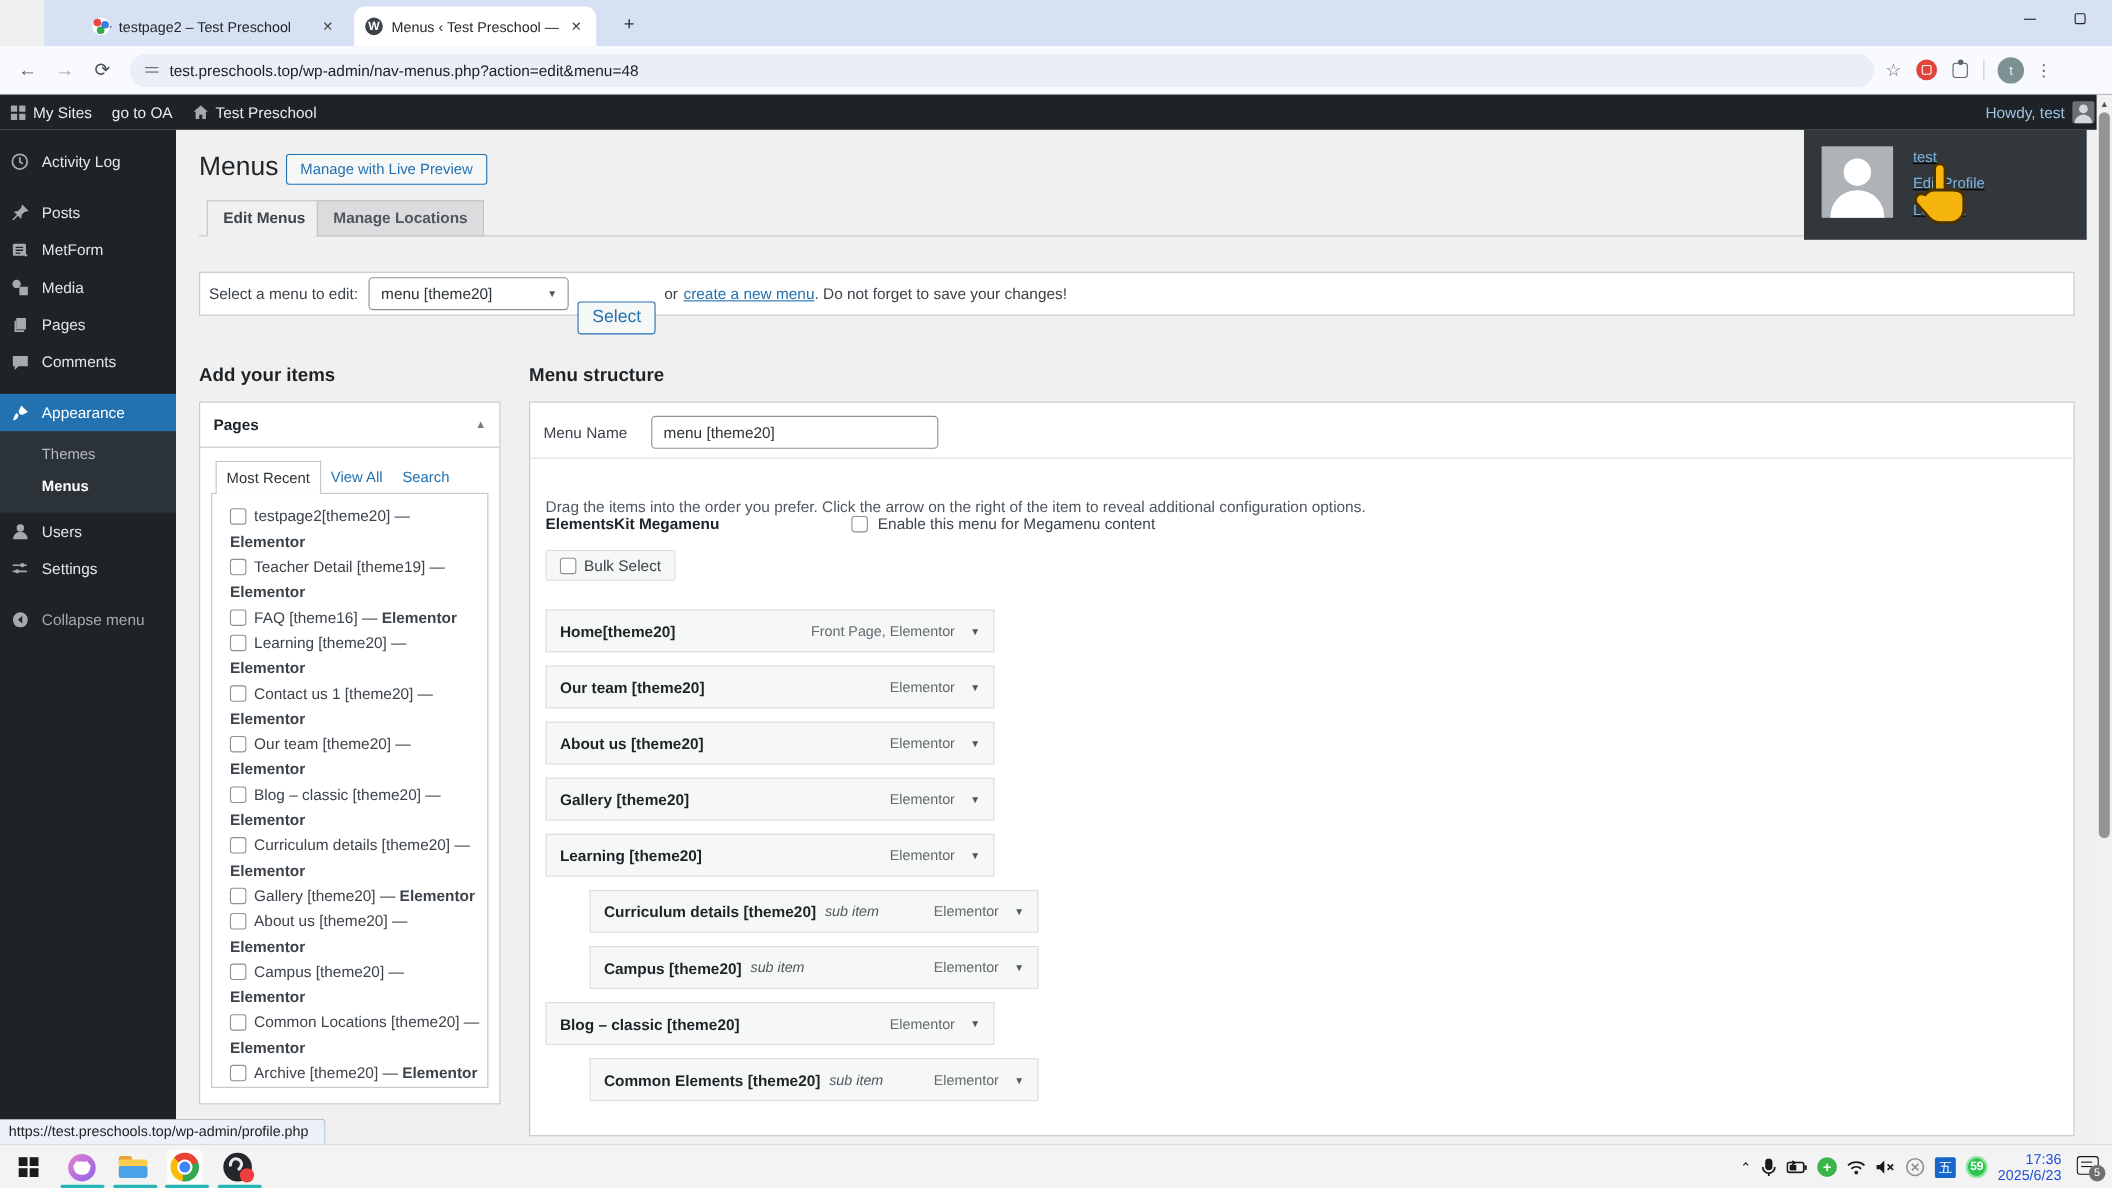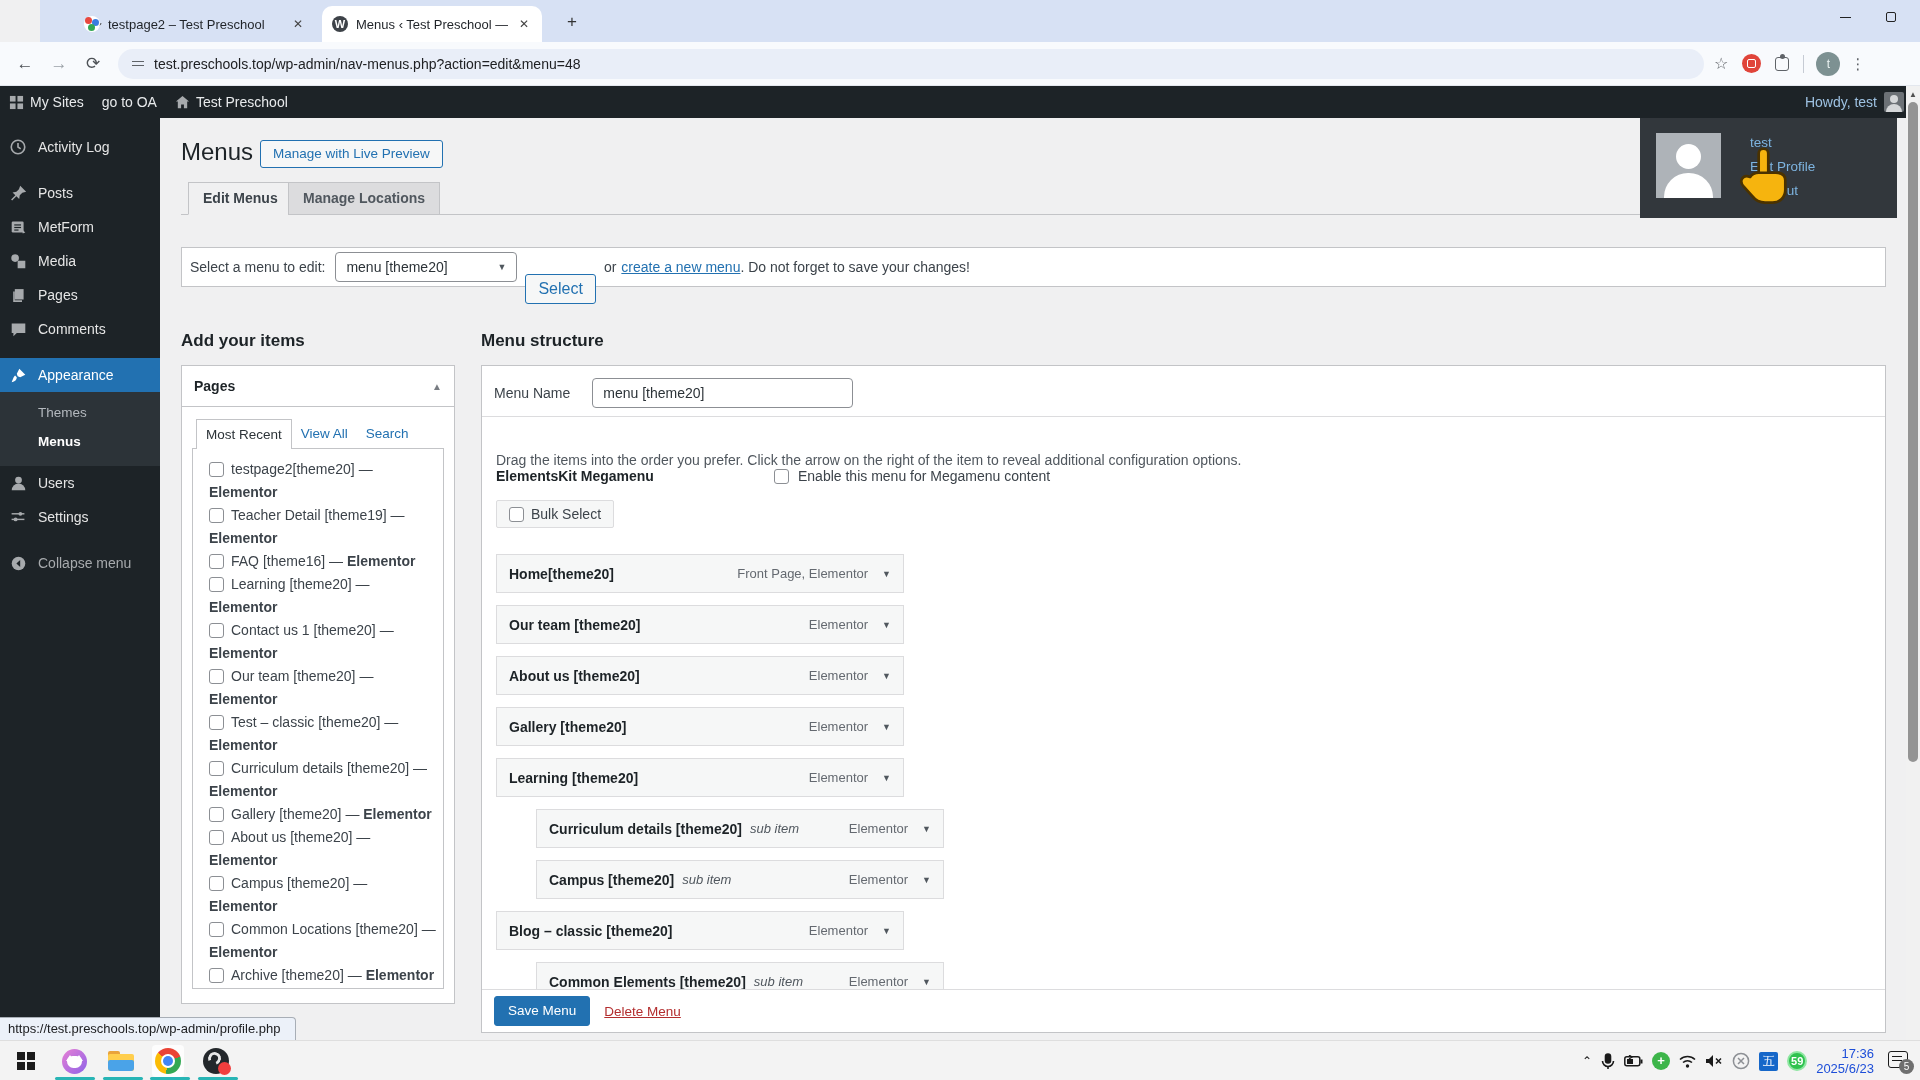--- a/index.html
+++ b/index.html
@@ -117,21 +117,21 @@
   .mbar .arrow { font-size:9px; color:#50575e; margin-left:14px; }
   #structfooter { position:absolute; left:0; right:0; bottom:0; height:43px; background:#fff; border-top:1px solid #dcdcde; display:flex; align-items:center; padding-left:12px; }
   .btn-primary { background:#2271b1; border:1px solid #2271b1; border-radius:3px; color:#fff; font-size:13.5px; height:30px; line-height:28px; padding:0 13px; }
   a.redlink { color:#b32d2e; text-decoration:underline; font-size:13.5px; margin-left:14px; }
 
   
   #usermenu { left:1640px; top:118px; width:257px; height:100px; background:#32373c; z-index:50; }
   #usermenu .bigavatar { position:absolute; left:16px; top:15px; width:65px; height:65px; background:#aeb3b8; overflow:hidden; }
   #usermenu .bigavatar i { position:absolute; left:20px; top:11px; width:25px; height:25px; border-radius:50%; background:#fff; }
   #usermenu .bigavatar b { position:absolute; left:8px; top:40px; width:49px; height:30px; border-radius:24px 24px 0 0; background:#fff; }
-  #usermenu .ulinks { position:absolute; left:110px; top:17px; display:flex; flex-direction:column; gap:9px; font-size:13.5px; }
+  #usermenu .ulinks { position:absolute; left:99px; top:17px; display:flex; flex-direction:column; gap:9px; font-size:13.5px;text-decoration:underline; }
   #usermenu .ulinks a { color:#7db4e0; text-decoration:none; }
   #hand { left:1736px; top:144px; z-index:60; }
 
   
   #scrollcol { left:1906px; top:86px; width:14px; height:954px; background:#f1f1f1; z-index:25; }
   #scrollcol .arr { position:absolute; left:3px; top:4px; font-size:8px; color:#505050; }
   #scrollcol .thumb { position:absolute; left:2px; top:16px; width:10px; height:660px; background:#949494; border-radius:6px; }
 
   
   #statusbar { left:0px; top:1017px; width:296px; height:24px; background:#ecf1f9; border:1px solid #a8aeb6; border-left:none; border-bottom:none; border-radius:0 4px 0 0; z-index:40; font-size:13px; color:#202124; line-height:22px; padding-left:8px; white-space:nowrap; overflow:hidden; }
@@ -398,21 +398,21 @@
         <span class="ptab">Search</span>
       </div>
       <div id="pageslist-box">
         <ul id="pageslist">
             <li><span class="cbx"></span><span>testpage2[theme20] — </span> <b>Elementor</b></li>
             <li><span class="cbx"></span><span>Teacher Detail [theme19] — </span> <b>Elementor</b></li>
             <li><span class="cbx"></span><span>FAQ [theme16] — </span> <b>Elementor</b></li>
             <li><span class="cbx"></span><span>Learning [theme20] — </span> <b>Elementor</b></li>
             <li><span class="cbx"></span><span>Contact us 1 [theme20] — </span> <b>Elementor</b></li>
             <li><span class="cbx"></span><span>Our team [theme20] — </span> <b>Elementor</b></li>
-            <li><span class="cbx"></span><span>Test – classic [theme20] — </span> <b>Elementor</b></li>
+            <li><span class="cbx"></span><span>Blog – classic [theme20] — </span> <b>Elementor</b></li>
             <li><span class="cbx"></span><span>Curriculum details [theme20] — </span> <b>Elementor</b></li>
             <li><span class="cbx"></span><span>Gallery [theme20] — </span> <b>Elementor</b></li>
             <li><span class="cbx"></span><span>About us [theme20] — </span> <b>Elementor</b></li>
             <li><span class="cbx"></span><span>Campus [theme20] — </span> <b>Elementor</b></li>
             <li><span class="cbx"></span><span>Common Locations [theme20] — </span> <b>Elementor</b></li>
             <li><span class="cbx"></span><span>Archive [theme20] — </span> <b>Elementor</b></li>
             <li> </li>
           </ul>
       </div>
     </div>
@@ -484,24 +484,20 @@
             <span class="arrow">▼</span>
           </div>
           <div class="mbar sub">
             <span class="mlbl">Common Elements [theme20]</span>
             <span class="subtag">sub item</span>
             <span class="meta">Elementor</span>
             <span class="arrow">▼</span>
           </div>
         </div>
     </div>
-    <div id="structfooter">
-      <a class="btn-primary">Save Menu</a>
-      <a class="redlink">Delete Menu</a>
-    </div>
   </div>
 </div>
 
 <div id="usermenu" class="abs">
   <span class="bigavatar">
       <i></i>
       <b></b>
     </span>
   <span class="ulinks">
     <a>test</a>

